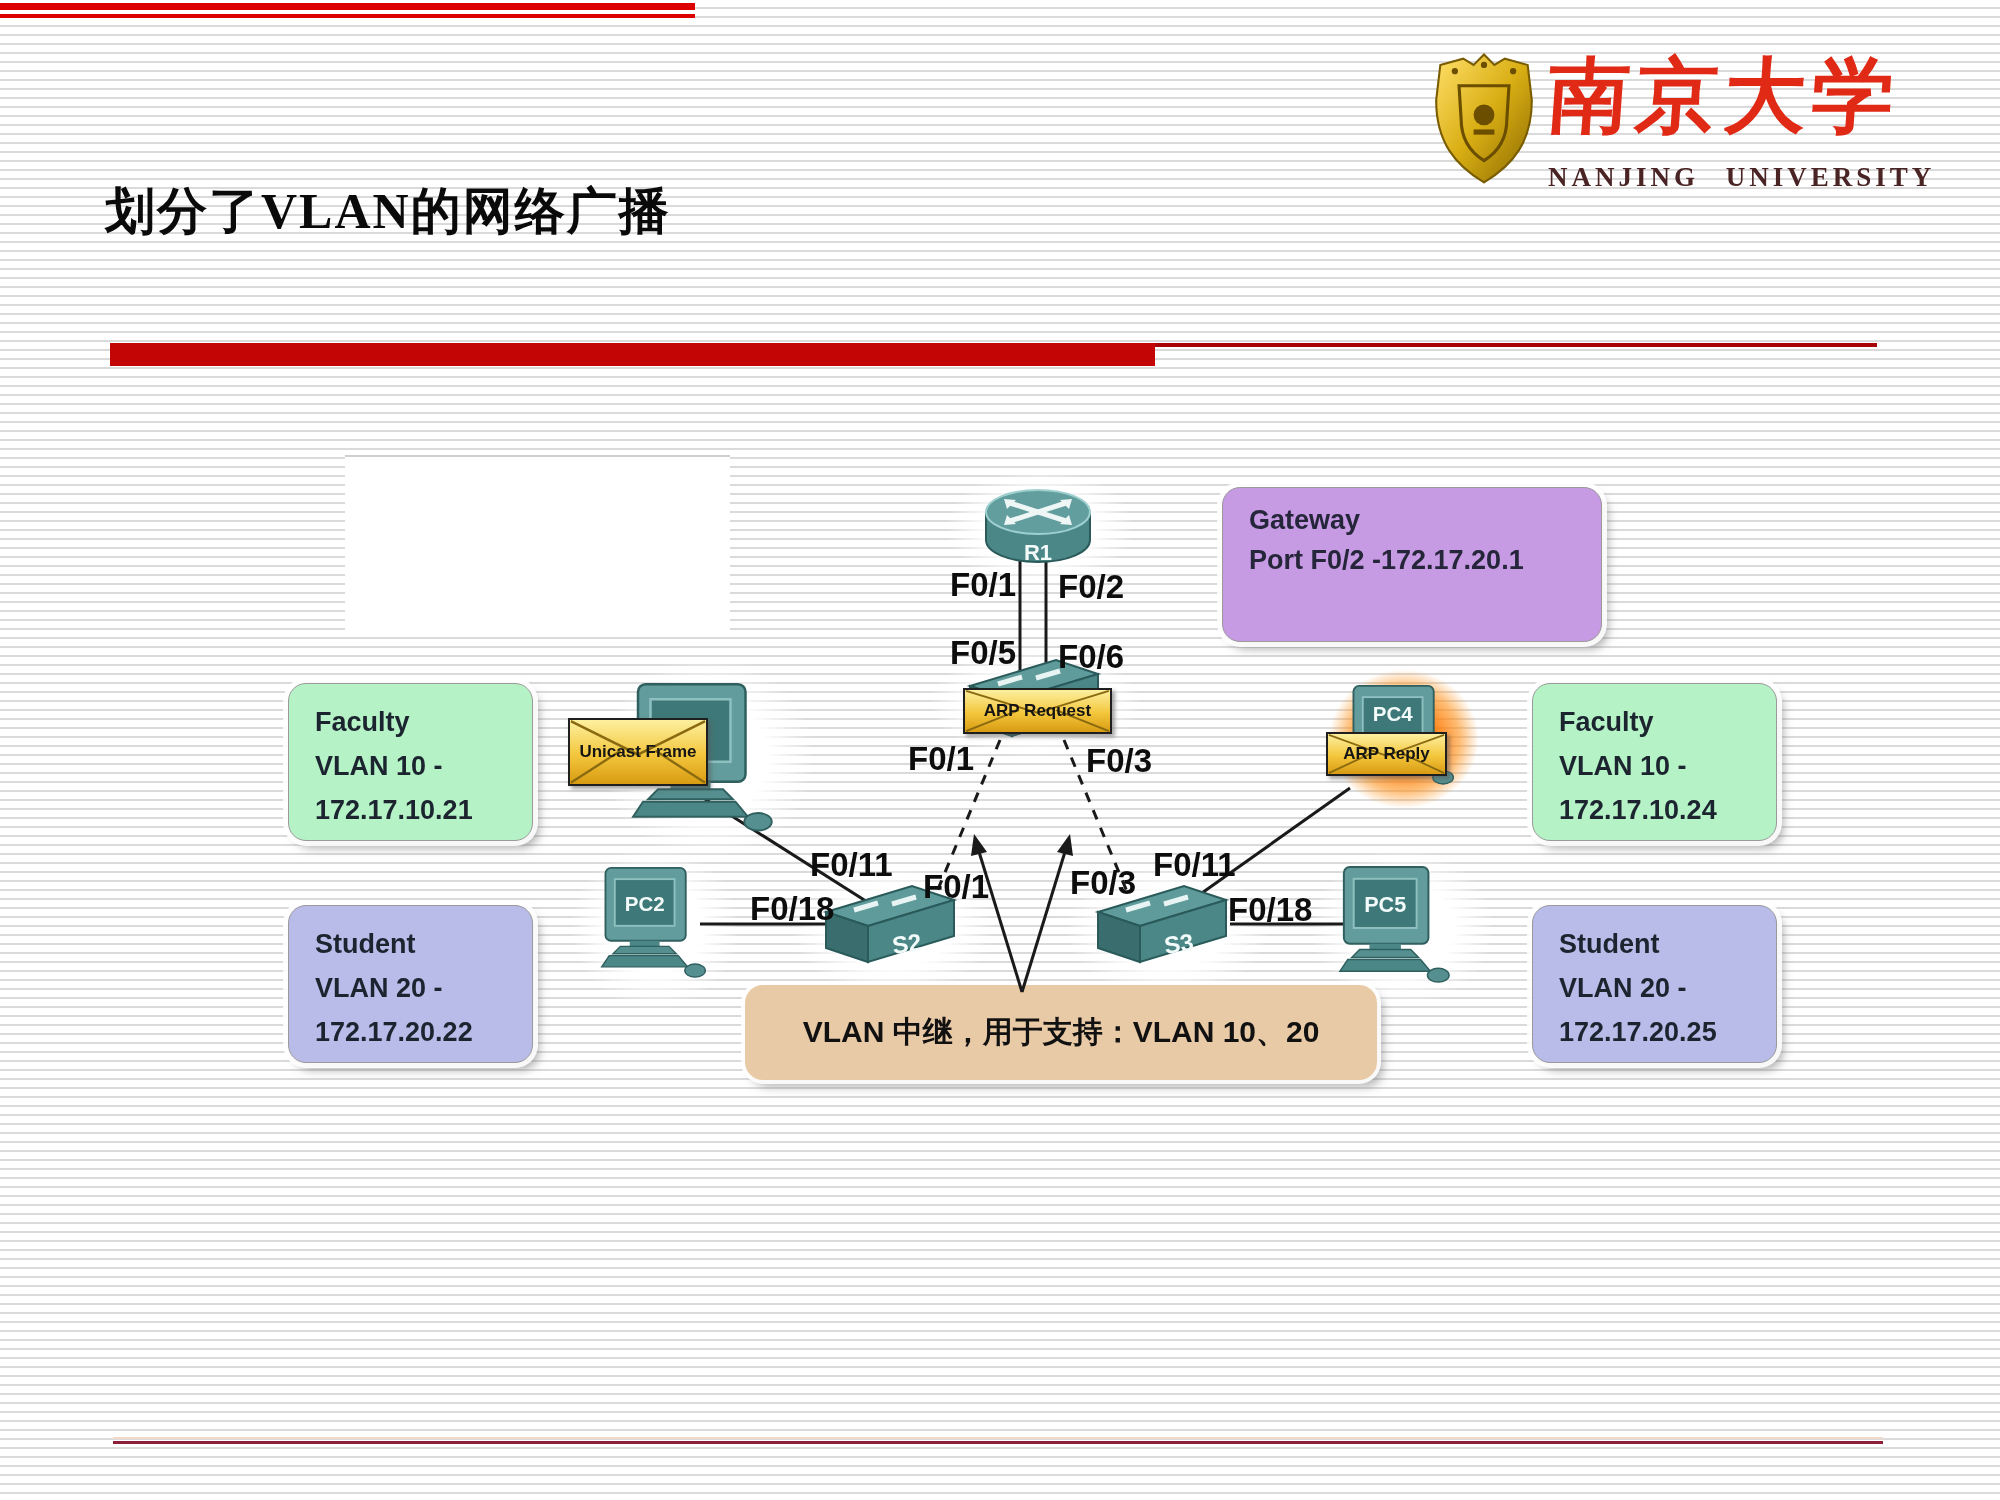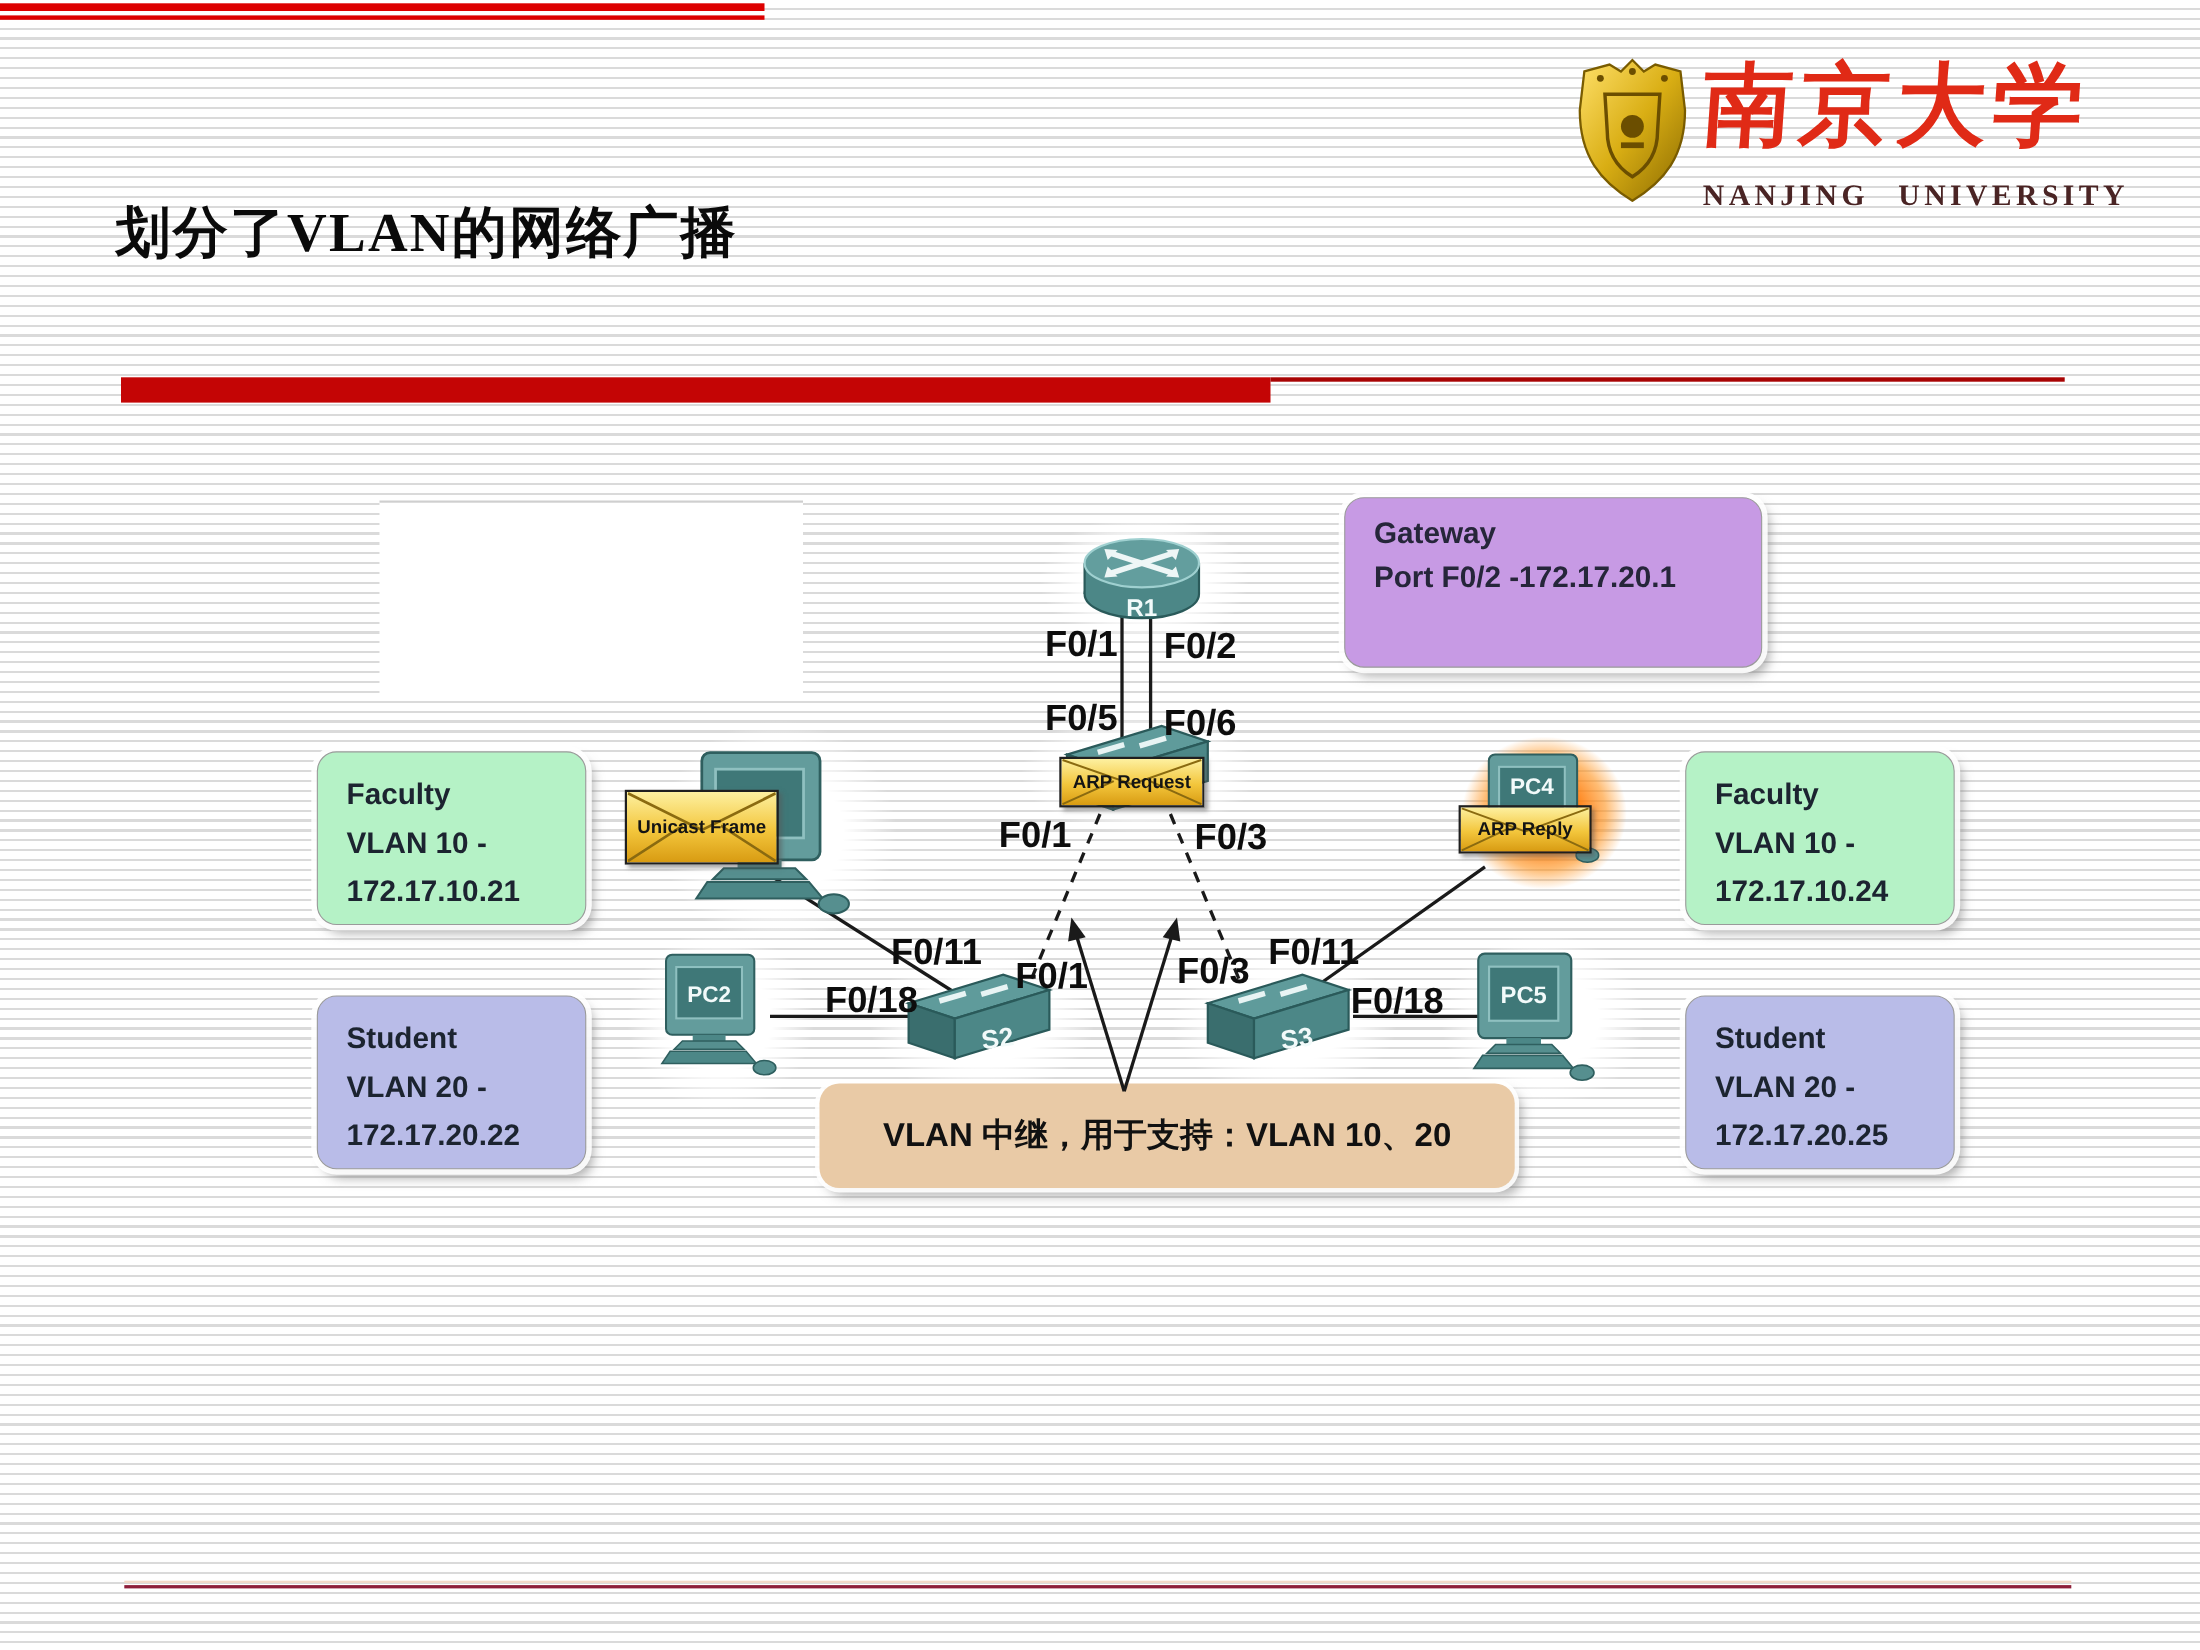--- a/index.html
+++ b/index.html
@@ -39,21 +39,21 @@
   .whitebox{position:absolute;left:345px;top:455px;width:385px;height:175px;background:#ffffff;border-top:2px solid #cfcfcf;}
   
   .ibox{
     position:absolute;border-radius:18px;padding:16px 0 0 26px;box-sizing:border-box;
     font-size:27px;font-weight:bold;color:#1c2430;line-height:44px;
     box-shadow:0 0 0 5px rgba(255,255,255,0.9), 6px 7px 10px rgba(110,110,110,0.55);
     border:1px solid #9a9a9a;
   }
   .ibox.green{background:#b5f2c6;}
   .ibox.purple{background:#b9bce8;}
-  .ibox.violet{background:#c79ae4;line-height:40px;color:#26263a;padding-top:12px;}
+  .ibox.violet{background:#c79ae4;line-height:40px;color:#26263a;padding-top:12px;margin-top:35px;}
   .note{
     position:absolute;left:745px;top:985px;width:632px;height:95px;background:#e9caa6;
     border-radius:18px;box-shadow:0 0 0 4px rgba(255,255,255,0.9), 6px 7px 10px rgba(110,110,110,0.5);
     display:flex;align-items:center;justify-content:center;
     font-size:30px;font-weight:bold;color:#111;white-space:nowrap;
   }
   
   svg.overlay{position:absolute;left:0;top:0;pointer-events:none;}
   .solid{stroke:#1a1a1a;stroke-width:3;}
   .dashed{stroke:#1a1a1a;stroke-width:3;stroke-dasharray:10 9;}
@@ -246,21 +246,21 @@
     <ellipse cx="104" cy="112" rx="11" ry="7" fill="#568f8f" stroke="#2f5f5f" stroke-width="1.5"></ellipse>
   </svg>
 
   <div class="env" style="left:568px;top:718px;width:140px;height:68px;">
     <svg viewBox="0 0 140 50" preserveAspectRatio="none">
       <path d="M1,1 L70,27 L139,1" fill="none" stroke="#8a6a10" stroke-width="2"></path>
       <path d="M1,49 L52,24 M139,49 L88,24" fill="none" stroke="#8a6a10" stroke-width="2"></path>
     </svg>
     <span class="env-label">Unicast Frame</span>
   </div>
-  <div class="env" style="left:963px;top:688px;width:132px;height:46px;">
+  <div class="env" style="left:963px;top:688px;width:149px;height:46px;">
     <svg viewBox="0 0 132 46" preserveAspectRatio="none">
       <path d="M1,1 L66,25 L131,1" fill="none" stroke="#8a6a10" stroke-width="2"></path>
       <path d="M1,45 L49,22 M131,45 L83,22" fill="none" stroke="#8a6a10" stroke-width="2"></path>
     </svg>
     <span class="env-label">ARP Request</span>
   </div>
   <div class="env" style="left:1326px;top:732px;width:121px;height:44px;">
     <svg viewBox="0 0 134 44" preserveAspectRatio="none">
       <path d="M1,1 L67,24 L133,1" fill="none" stroke="#8a6a10" stroke-width="2"></path>
       <path d="M1,43 L50,21 M133,43 L84,21" fill="none" stroke="#8a6a10" stroke-width="2"></path>

